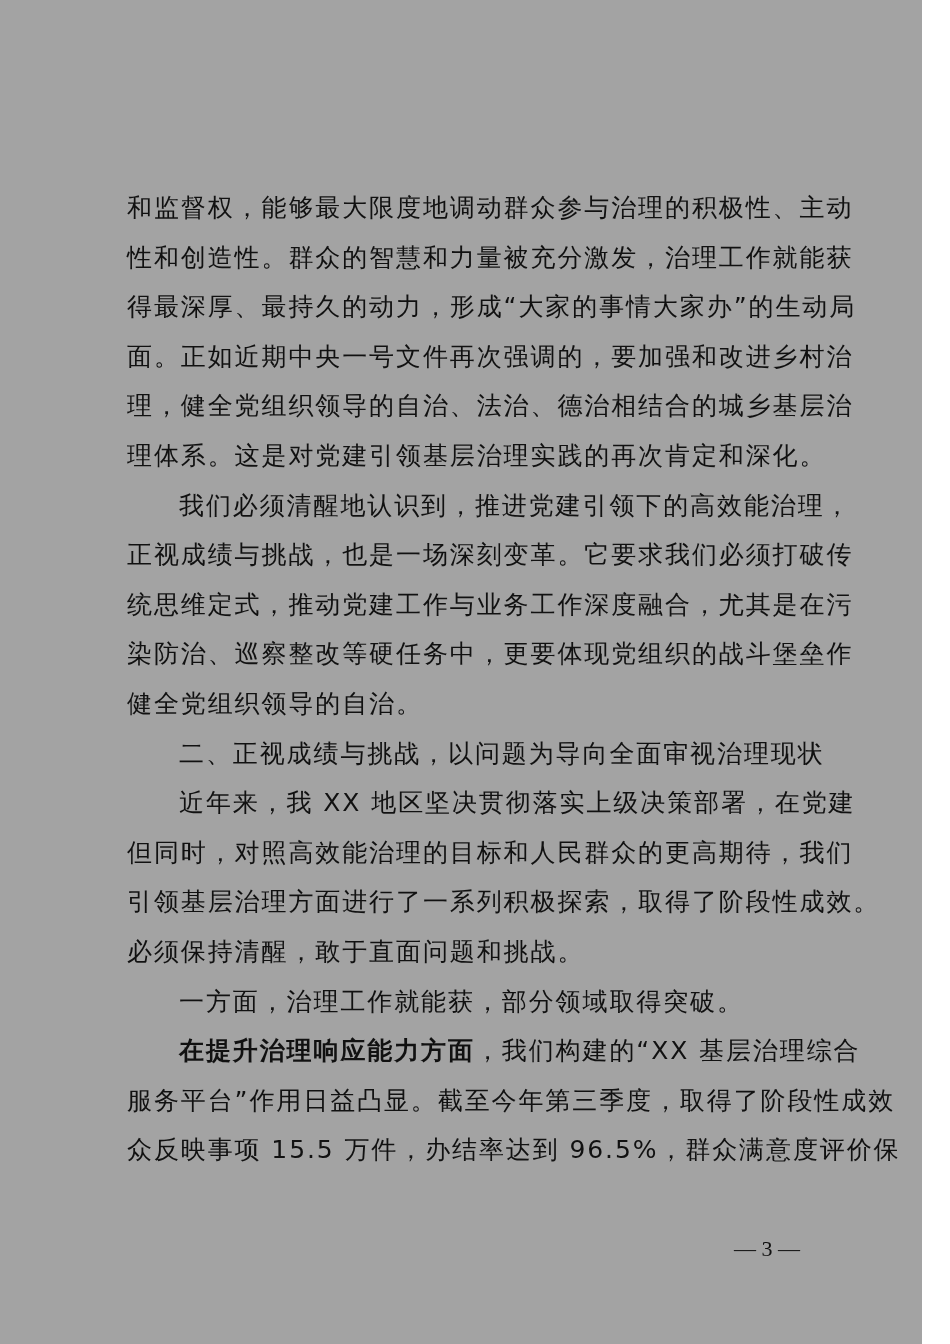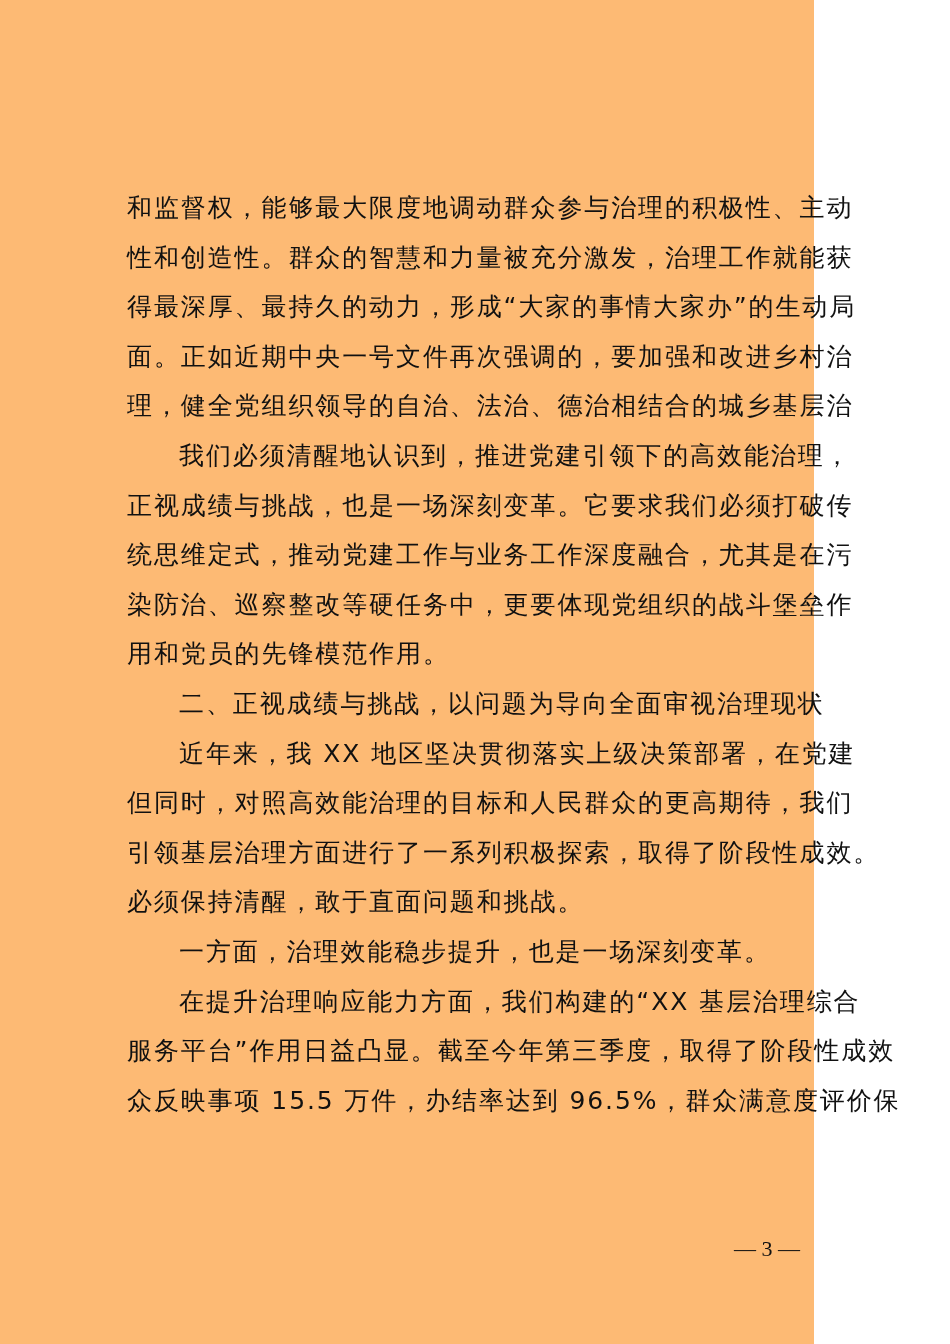--- a/index.html
+++ b/index.html
@@ -1,59 +1,60 @@
 <!DOCTYPE html>
 <html><head>
 <meta charset="utf-8">
 <style>
   html, body { margin: 0; padding: 0; background: #ffffff; }
   body { width: 950px; height: 1344px; position: relative; overflow: hidden; }
   .page {
-    position: absolute; left: 0; top: 0; width: 814px; height: 1344px;
-    background: #fdba74;
+    position: absolute; left: 0; top: 0; width: 922px; height: 1344px;
+    background: #a3a3a3;
   }
   .content {
     position: absolute; left: 127px; top: 183px; width: 704px;
     font-family: "DejaVu Sans", "Liberation Sans", sans-serif;
     font-size: 25px; color: #111111;
   }
   .line {
     height: 49.6px; line-height: 49.6px; white-space: nowrap;
     letter-spacing: 1.9px;
   }
   .indent { padding-left: 52px; }
   .heading { font-weight: normal; padding-left: 52px; }
-  .bold { font-weight: normal; }
+  .bold { font-weight: bold; }
   .page-number {
     position: absolute; left: 722px; top: 1236px; width: 90px; text-align: center;
     font-family: "Liberation Serif", "DejaVu Serif", serif; font-size: 22px; color: #111;
     white-space: nowrap;
   }
 </style>
 </head>
 <body>
 
 <div class="page">
   <div class="content">
     <div class="line">和监督权，能够最大限度地调动群众参与治理的积极性、主动</div>
     <div class="line">性和创造性。群众的智慧和力量被充分激发，治理工作就能获</div>
     <div class="line">得最深厚、最持久的动力，形成“大家的事情大家办”的生动局</div>
     <div class="line">面。正如近期中央一号文件再次强调的，要加强和改进乡村治</div>
     <div class="line">理，健全党组织领导的自治、法治、德治相结合的城乡基层治</div>
+    <div class="line">理体系。这是对党建引领基层治理实践的再次肯定和深化。</div>
     <div class="line indent">我们必须清醒地认识到，推进党建引领下的高效能治理，</div>
     <div class="line">正视成绩与挑战，也是一场深刻变革。它要求我们必须打破传</div>
     <div class="line">统思维定式，推动党建工作与业务工作深度融合，尤其是在污</div>
     <div class="line">染防治、巡察整改等硬任务中，更要体现党组织的战斗堡垒作</div>
-    <div class="line">用和党员的先锋模范作用。</div>
+    <div class="line">健全党组织领导的自治。</div>
     <div class="line heading">二、正视成绩与挑战，以问题为导向全面审视治理现状</div>
     <div class="line indent">近年来，我 XX 地区坚决贯彻落实上级决策部署，在党建</div>
     <div class="line">但同时，对照高效能治理的目标和人民群众的更高期待，我们</div>
     <div class="line">引领基层治理方面进行了一系列积极探索，取得了阶段性成效。</div>
     <div class="line">必须保持清醒，敢于直面问题和挑战。</div>
-    <div class="line heading">一方面，治理效能稳步提升，也是一场深刻变革。</div>
+    <div class="line heading">一方面，治理工作就能获，部分领域取得突破。</div>
     <div class="line indent">
       <span class="bold">在提升治理响应能力方面</span><span>，我们构建的“XX 基层治理综合</span>
     </div>
     <div class="line">服务平台”作用日益凸显。截至今年第三季度，取得了阶段性成效</div>
     <div class="line">众反映事项 15.5 万件，办结率达到 96.5%，群众满意度评价保</div>
   </div>
 
   <div class="page-number">— 3 —</div>
 </div>
 

